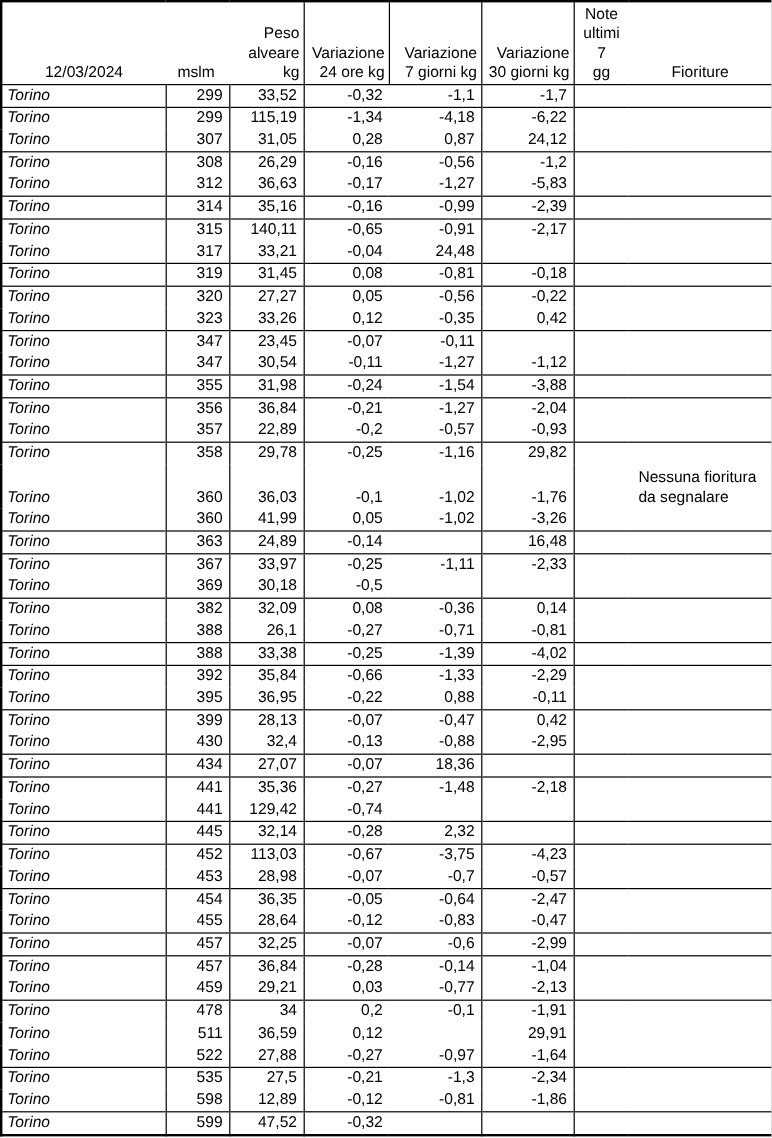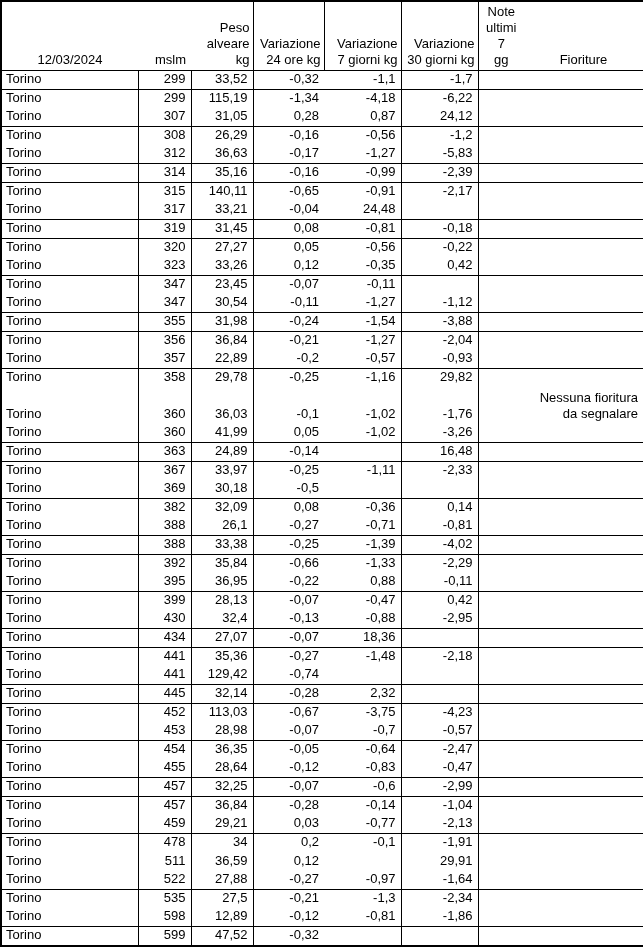--- a/index.html
+++ b/index.html
@@ -28,35 +28,35 @@
   thead tr { height: 57px; }
   th {
     font-weight: normal;
     line-height: 16px;
     vertical-align: bottom;
     white-space: pre-line;
     text-align: center;
     padding: 2px 3px 2px 3px;
     border-bottom: 1px solid #000000;
   }
-  th.h-mslm { text-align: right; padding-right: 5px; }
+  th.h-mslm { padding-right: 5px; }
   th.hb { border-right: 1px solid #000000; text-align: right; } 
 
   
   tr.body-row { height: 18.5px; }
   tr.body-row.tall { height: 37px; }
   td {
     line-height: 16px;
     vertical-align: bottom;
     white-space: pre-line;
     padding: 0 5px 2px 4px;
   }
   td.num { text-align: right; }
-  td.c1 { text-align: left; }
-  td.c8 { text-align: right; padding-left: 8px; }
+  td.c1 { text-align: left; font-style: italic; }
+  td.c8 { text-align: left; padding-left: 8px; }
   .b-r { border-right: 1px solid #000000; }
   tr.group-start td { border-top: 1px solid #000000; }
 </style>
 </head>
 <body>
 
 <div class="sheet">
   <table class="report">
     <colgroup>
       <col style="width:137px">

